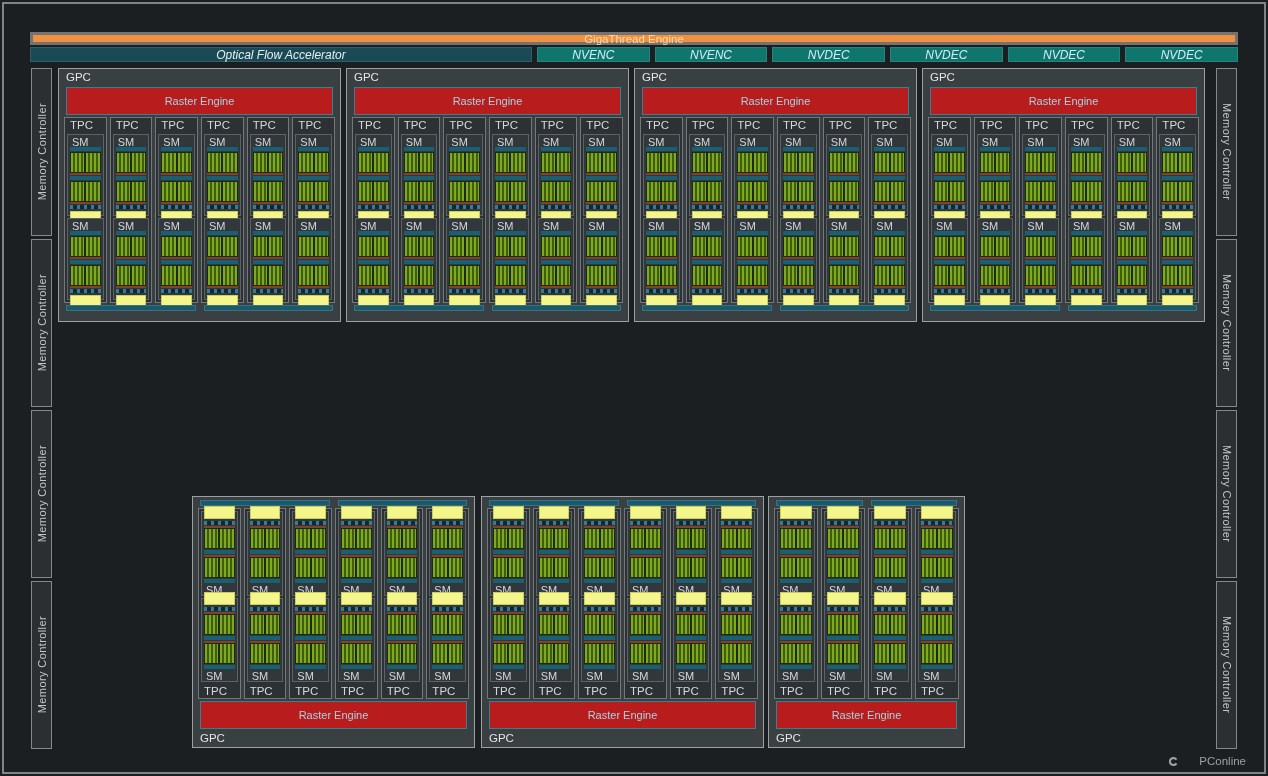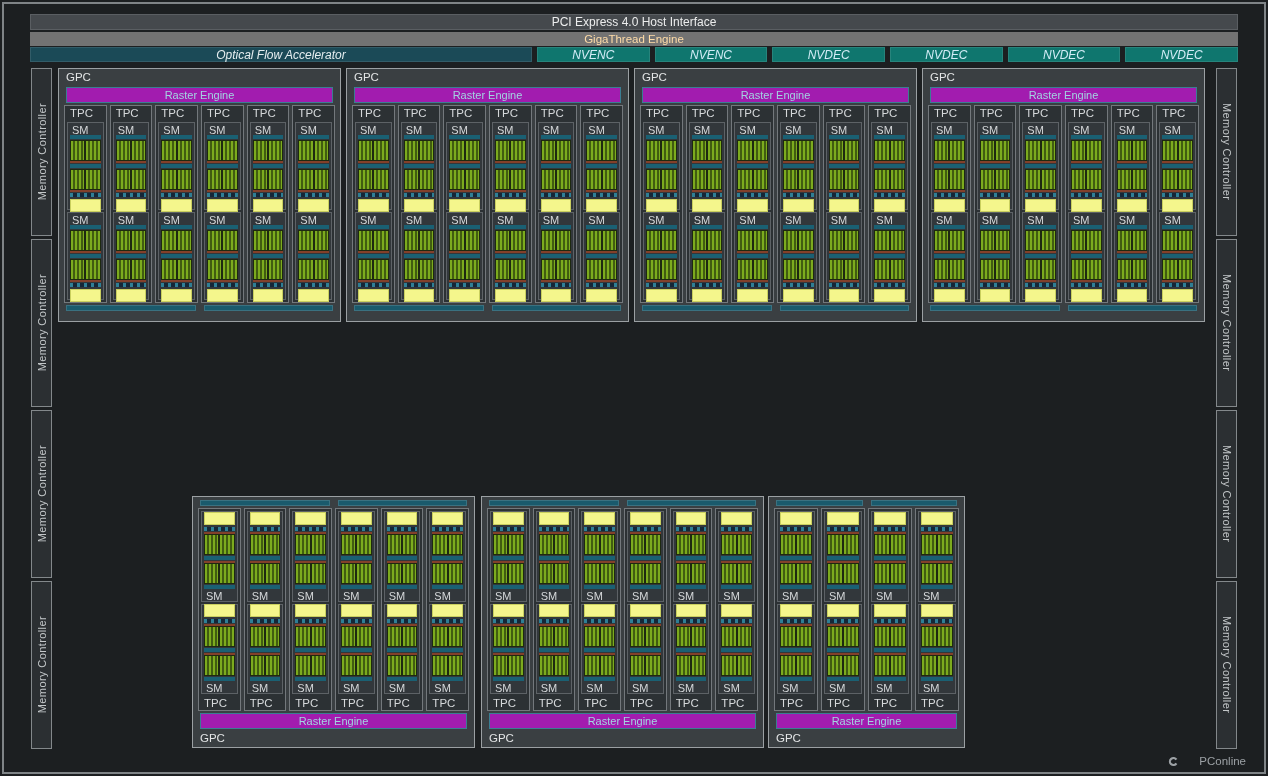--- a/index.html
+++ b/index.html
@@ -6,41 +6,41 @@
   *{box-sizing:border-box;}
   .canvas{
     position:relative;width:1268px;height:776px;background:#1c1f21;overflow:hidden;
     font-family:"Liberation Sans","DejaVu Sans",sans-serif;color:#ddd;
   }
   .frame{position:absolute;inset:2px;border:2px solid #7f8487;pointer-events:none;}
 
   
   .bar{position:absolute;left:30px;width:1208px;display:flex;align-items:center;justify-content:center;}
   .bar.pci{top:14px;height:16px;background:#45494d;border:1px solid #5a5e62;color:#eceded;font-size:12px;}
-  .bar.giga{top:32px;height:13px;background:#ef9140;border:7px solid #737373;color:#ffdca8;font-size:11.5px;}
+  .bar.giga{top:32px;height:13px;background:#ef9140;border:3px solid #737373;color:#ffdca8;font-size:11.5px;}
   .codec-row{position:absolute;left:30px;top:47px;width:1208px;height:15px;display:flex;gap:5px;}
   .codec-row .ofa{width:502px;flex:none;background:#1b4a57;color:#e6eef0;}
   .codec-row .unit{flex:1;background:#0f766e;color:#d2ecf6;}
   .codec-row>div{display:flex;align-items:center;justify-content:center;font-size:12px;border:1px solid rgba(255,255,255,0.10);font-style:italic;}
 
   
   .mc-col{position:absolute;top:68px;width:21px;height:681px;display:flex;flex-direction:column;gap:3px;}
   .mc-col.left{left:31px;}
   .mc-col.right{left:1216px;}
   .mc-block{flex:1;background:#2b2f32;border:1px solid #83888b;display:flex;align-items:center;justify-content:center;}
   .mc-label{writing-mode:vertical-rl;transform:rotate(180deg);font-size:11px;letter-spacing:.4px;color:#c3c7c9;white-space:nowrap;}
   .mc-col.right .mc-label{transform:none;}
 
   
   .gpc-row-top{position:absolute;left:58px;top:68px;width:1147px;height:254px;display:flex;gap:5px;}
   .gpc{flex:1;border:1px solid #9ba0a3;background:#3a3f42;display:flex;flex-direction:column;gap:2px;padding:1px 5px 10px;}
   .gpc.abs{position:absolute;top:496px;height:252px;flex:none;}
   .gpc.flip{flex-direction:column-reverse;padding:3px 5px 1px;}
   .gpc-label{height:15px;line-height:15px;font-size:11.5px;color:#e3e5e6;padding-left:2px;flex:none;}
-  .raster{height:16px;flex:none;margin:0 2px;background:#a21caf;border:1px solid #3a7e92;color:#a3d4e2;
+  .raster{height:28px;flex:none;margin:0 2px;background:#b91c1c;border:1px solid #3a7e92;color:#a3d4e2;
           font-size:11px;line-height:11px;display:flex;align-items:center;justify-content:center;}
   .tpc-row{flex:1;display:flex;gap:3px;min-height:0;}
   .tpc{flex:1;border:1px solid #73787c;background:#2c3134;display:flex;flex-direction:column;gap:2px;padding:0 2px 2px;min-width:0;}
   .flip .tpc{flex-direction:column-reverse;padding:2px 2px 0;}
   .tpc-label{height:14px;line-height:14px;font-size:11.5px;color:#d5d8da;padding-left:3px;flex:none;}
   .rop-row{height:6px;flex:none;margin:0 2px;display:flex;gap:8px;}
   .rop{flex:1;background:#1a5a6c;border:1px solid rgba(255,255,255,0.14);}
 
   
   .sm{flex:1;border:1px solid #5d6266;background:#32373b;display:flex;flex-direction:column;padding:1px 2px 2px;min-height:0;}
@@ -63,23 +63,20 @@
   
   .watermark{position:absolute;right:22px;bottom:9px;display:flex;align-items:center;gap:20px;color:#9ca1a5;font-size:11.5px;}
   .watermark svg{display:block;}
 </style>
 </head>
 <body>
 
 <div class="canvas">
   <div class="frame"></div>
 
-  <div class="bar pci">
-    <span>PCI Express 4.0 Host Interface</span>
-  </div>
   <div class="bar giga">
     <span>GigaThread Engine</span>
   </div>
 
   <div class="codec-row">
     <div class="ofa">
       <span>Optical Flow Accelerator</span>
     </div>
 
   <div class="unit">NVENC</div>

